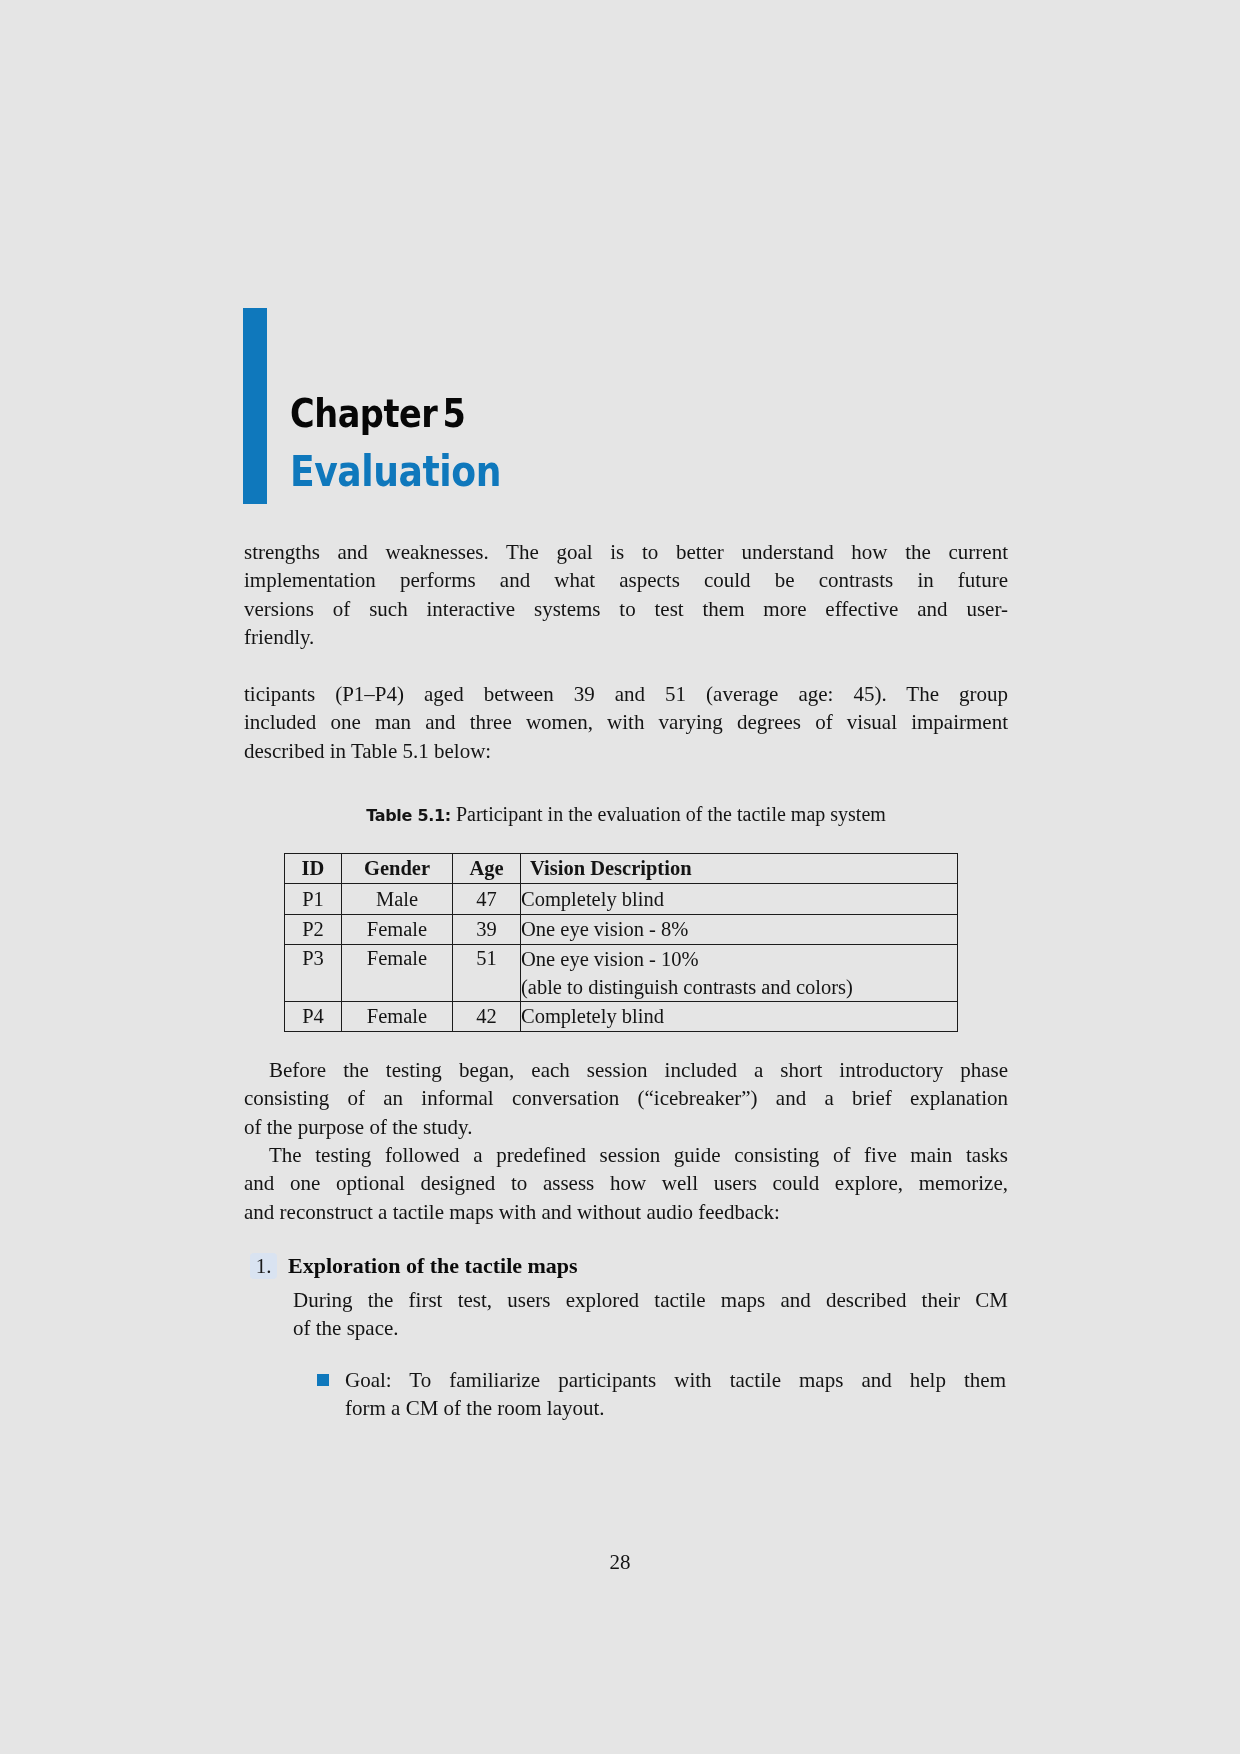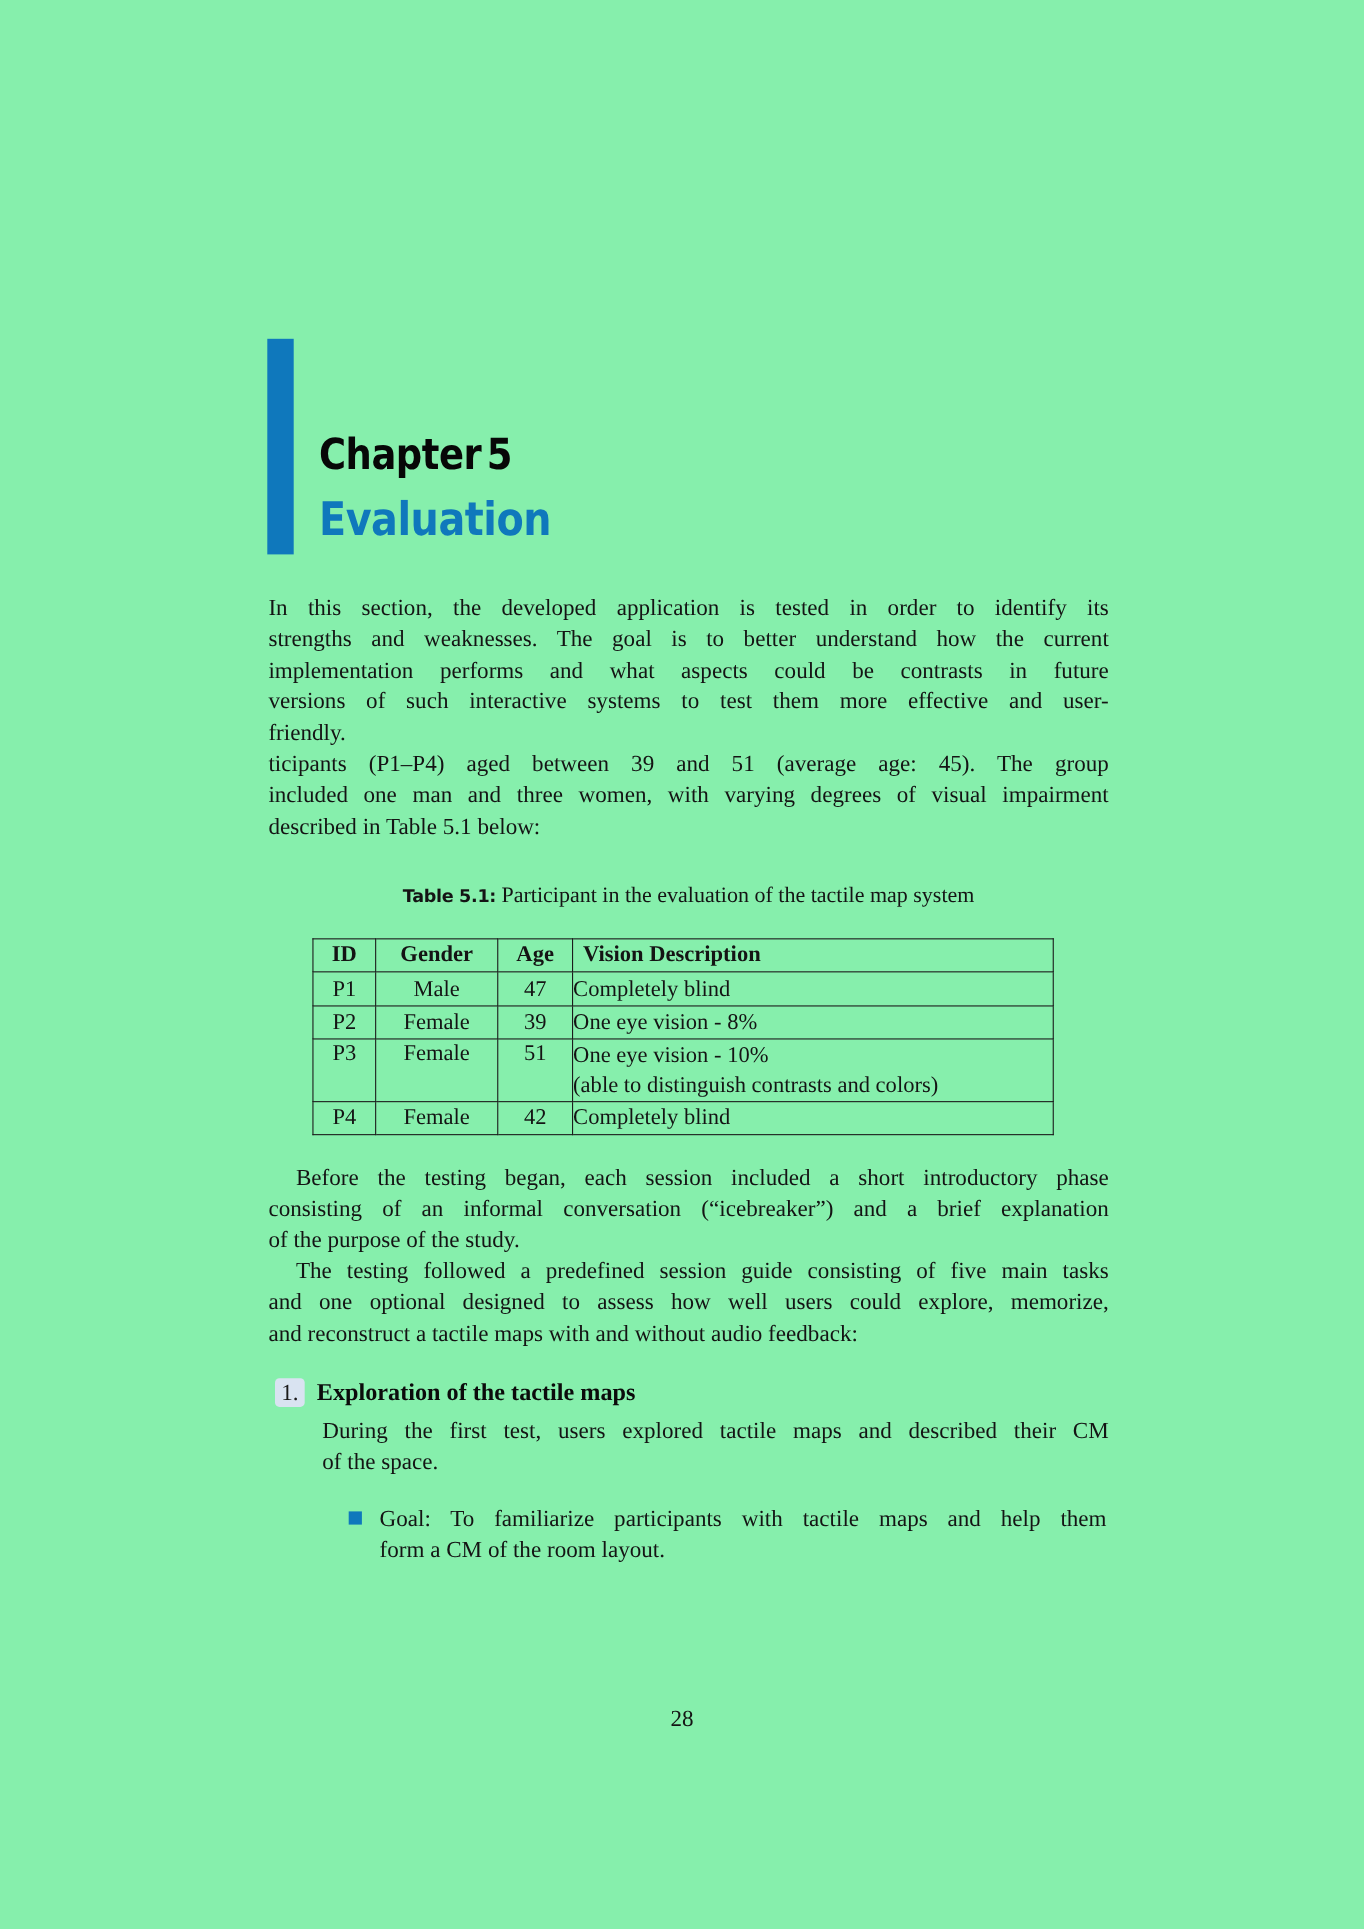--- a/index.html
+++ b/index.html
@@ -1,17 +1,17 @@
 <!DOCTYPE html>
 <html><head>
 <meta charset="utf-8">
 <style>
   html,body { margin:0; padding:0; background:#ffffff; }
   .page {
-    position:relative; width:1240px; height:1754px; background:#86efac;
+    position:relative; width:1240px; height:1754px; background:#e5e5e5;
     font-family:"Liberation Serif", serif; color:#141414; overflow:hidden;
   }
   
   .chapter-bar { position:absolute; left:243px; top:308px; width:24px; height:196px; background:#0f78bc; }
   .chapter-line1 {
     position:absolute; left:290px; top:394px; white-space:nowrap;
     font-family:"DejaVu Sans", sans-serif; font-weight:bold; font-size:39px; line-height:1;
     color:#070707; transform:scaleX(0.86); transform-origin:left top; letter-spacing:-0.5px;
   }
   .chapter-line1 .chap-num { font-weight:600; margin-left:6px; }
@@ -63,21 +63,20 @@
 
 <div class="page">
 
   <div class="chapter-bar"></div>
   <div class="chapter-line1">
     <span>Chapter</span><span class="chap-num">5</span>
   </div>
   <div class="chapter-line2">Evaluation</div>
 
   <div class="para" style="top:538px">
-    <div class="line">In this section, the developed application is tested in order to identify its</div>
     <div class="line">strengths and weaknesses. The goal is to better understand how the current</div>
     <div class="line">implementation performs and what aspects could be contrasts in future</div>
     <div class="line">versions of such interactive systems to test them more effective and user-</div>
     <div class="line end">friendly.</div>
   </div>
 
   <div class="para" style="top:680px">
     <div class="line">ticipants (P1–P4) aged between 39 and 51 (average age: 45). The group</div>
     <div class="line">included one man and three women, with varying degrees of visual impairment</div>
     <div class="line end">described in Table 5.1 below:</div>

